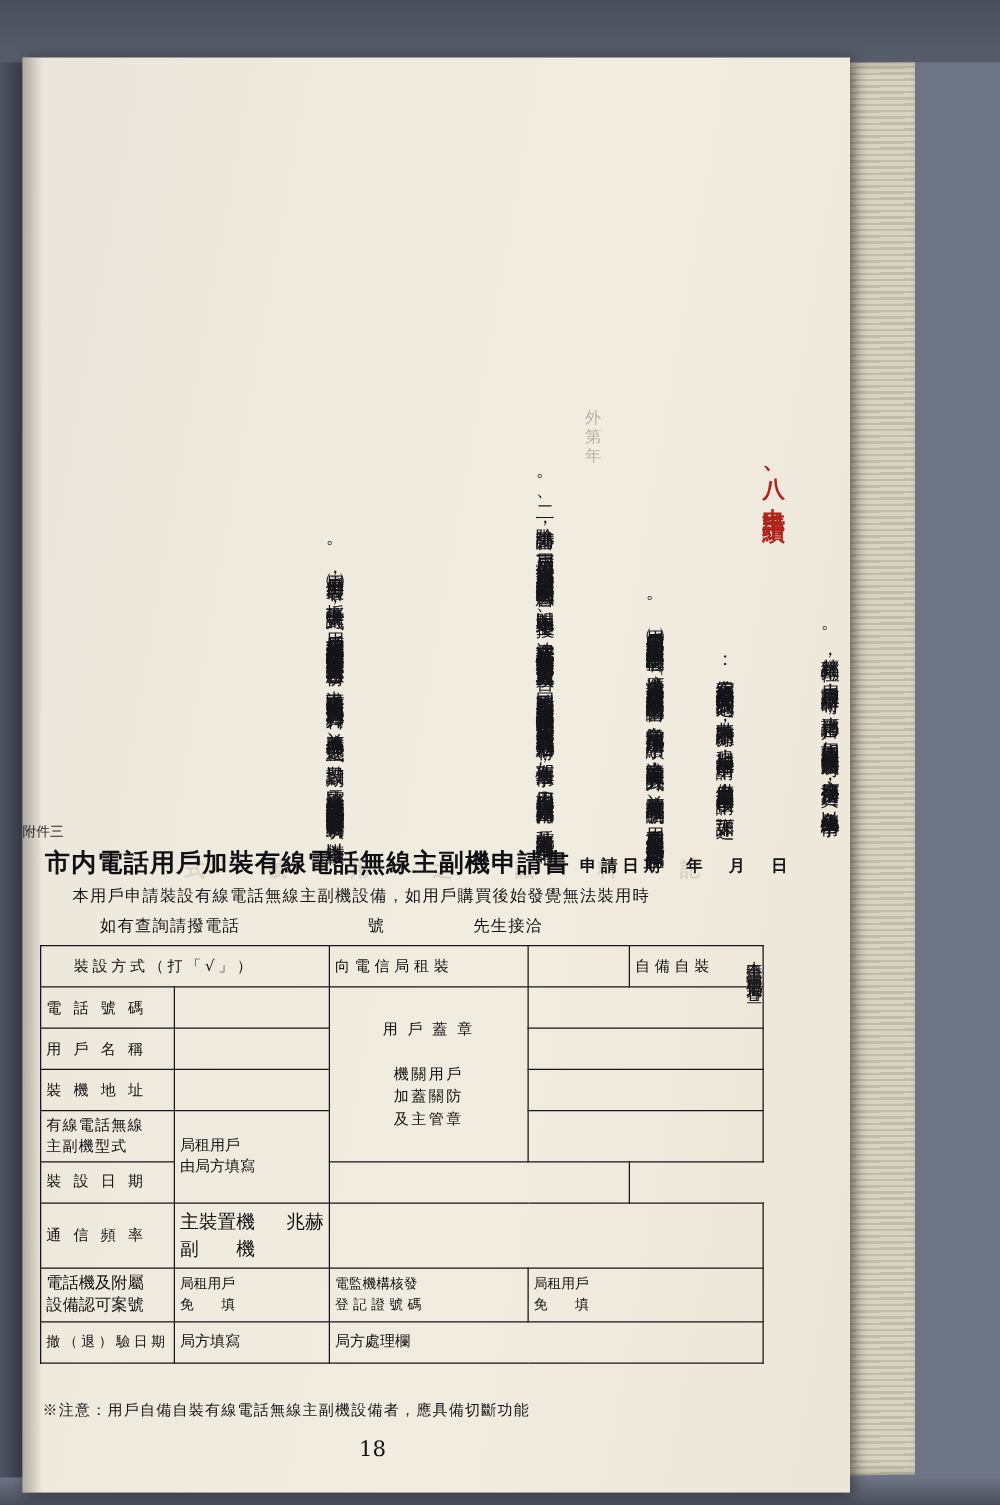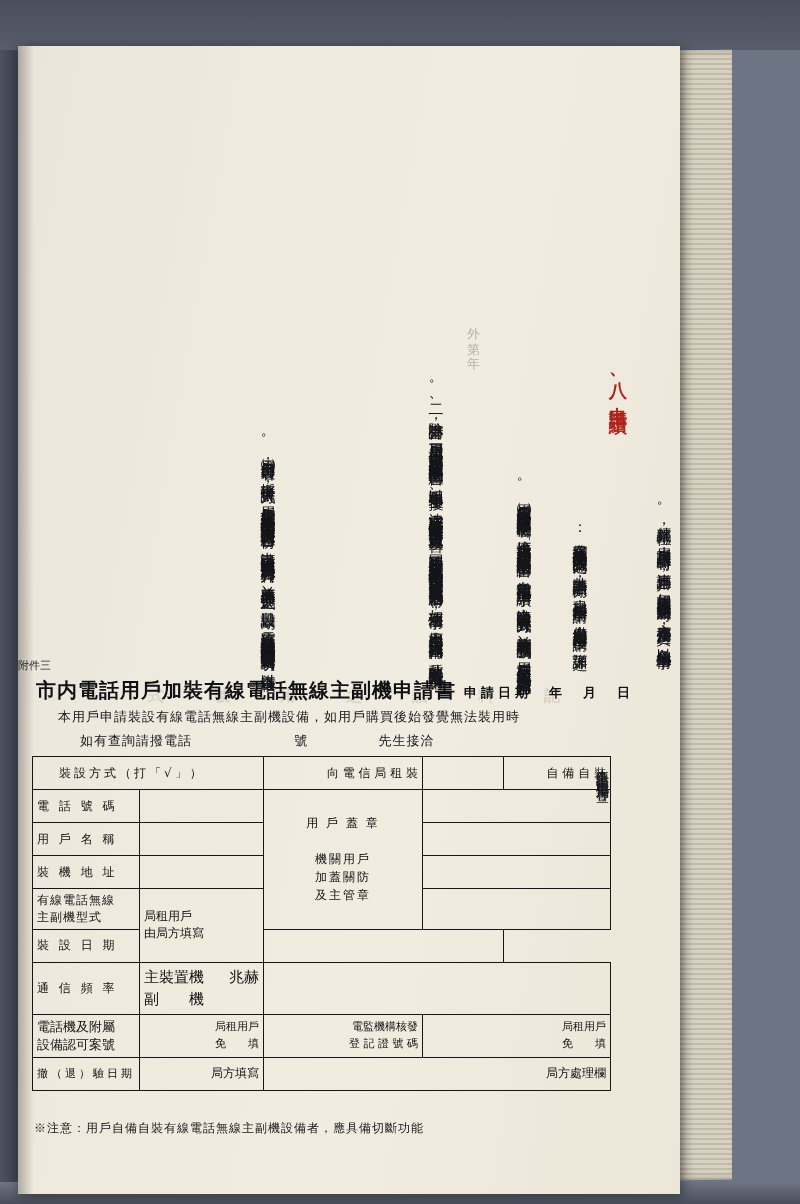--- a/index.html
+++ b/index.html
@@ -96,21 +96,21 @@
     font-family:"DejaVu Serif", serif;font-size:12px;color:#111;
     background:rgba(255,255,255,0.02);
   }
   table.tbl td{
     border:1px solid #15161a;
     padding:3px 4px;
     vertical-align:middle;
     height:26px;
   }
   .lbl{width:86px;letter-spacing:3px;text-align:left;white-space:nowrap;}
-  .c{text-align:right;}
+  .c{text-align:left;}
   .tall{height:54px;}
   .seal{
     text-align:center;line-height:1.5;letter-spacing:2px;
   }
   .note{
     position:absolute;left:16px;top:1074px;
     font-family:"DejaVu Serif", serif;font-size:12px;color:#15161a;letter-spacing:1px;
   }
   .pageno{
     position:absolute;left:0;top:1104px;width:560px;text-align:center;
@@ -229,14 +229,15 @@
 
       <tr>
         <td class="lbl" style="font-size:11px;">撤（退）驗日期</td>
         <td class="c">局方填寫</td>
         <td colspan="3" class="c">局方處理欄</td>
       </tr>
     </tbody>
       </table>
 
     <div class="note">※注意：用戶自備自裝有線電話無線主副機設備者，應具備切斷功能</div>
+    <div class="pageno">18</div>
   </div>
 </div>
 
 </body></html>

